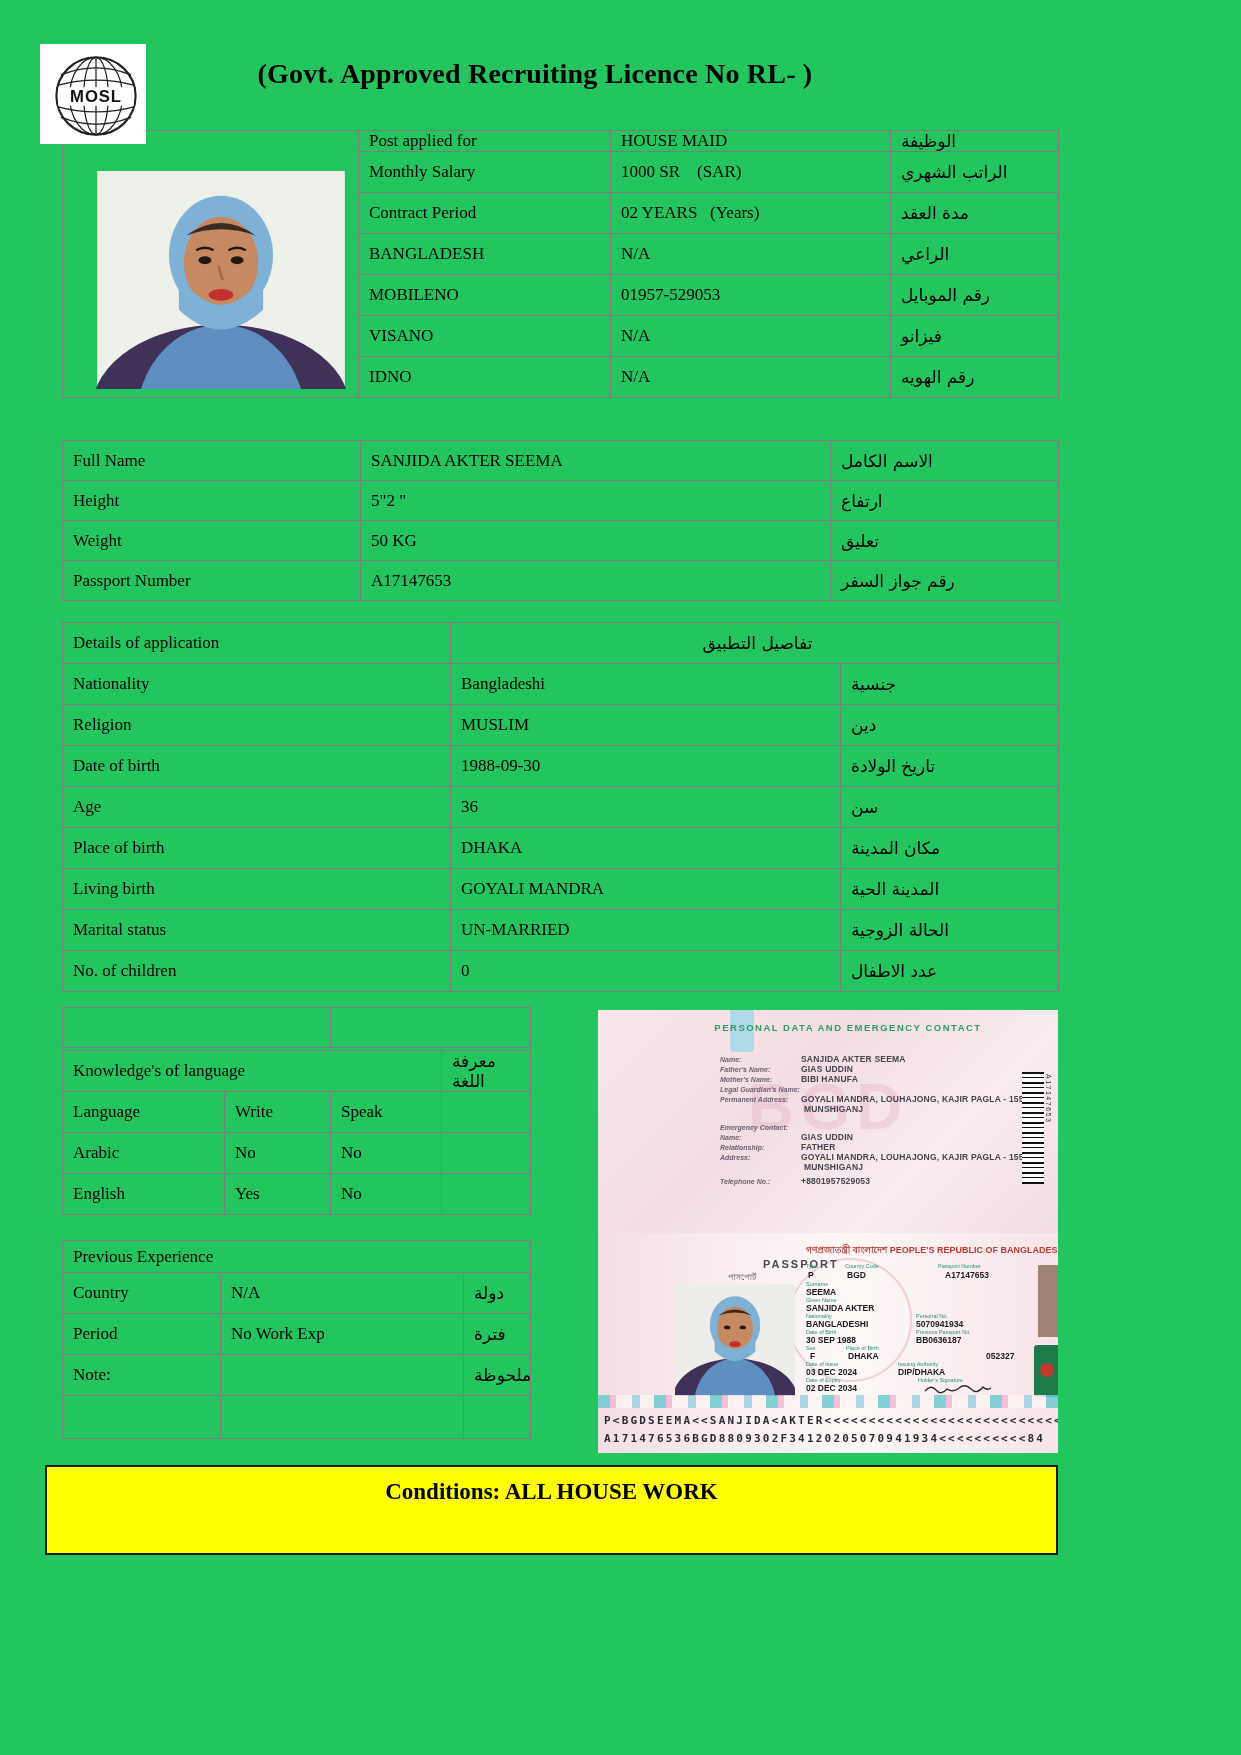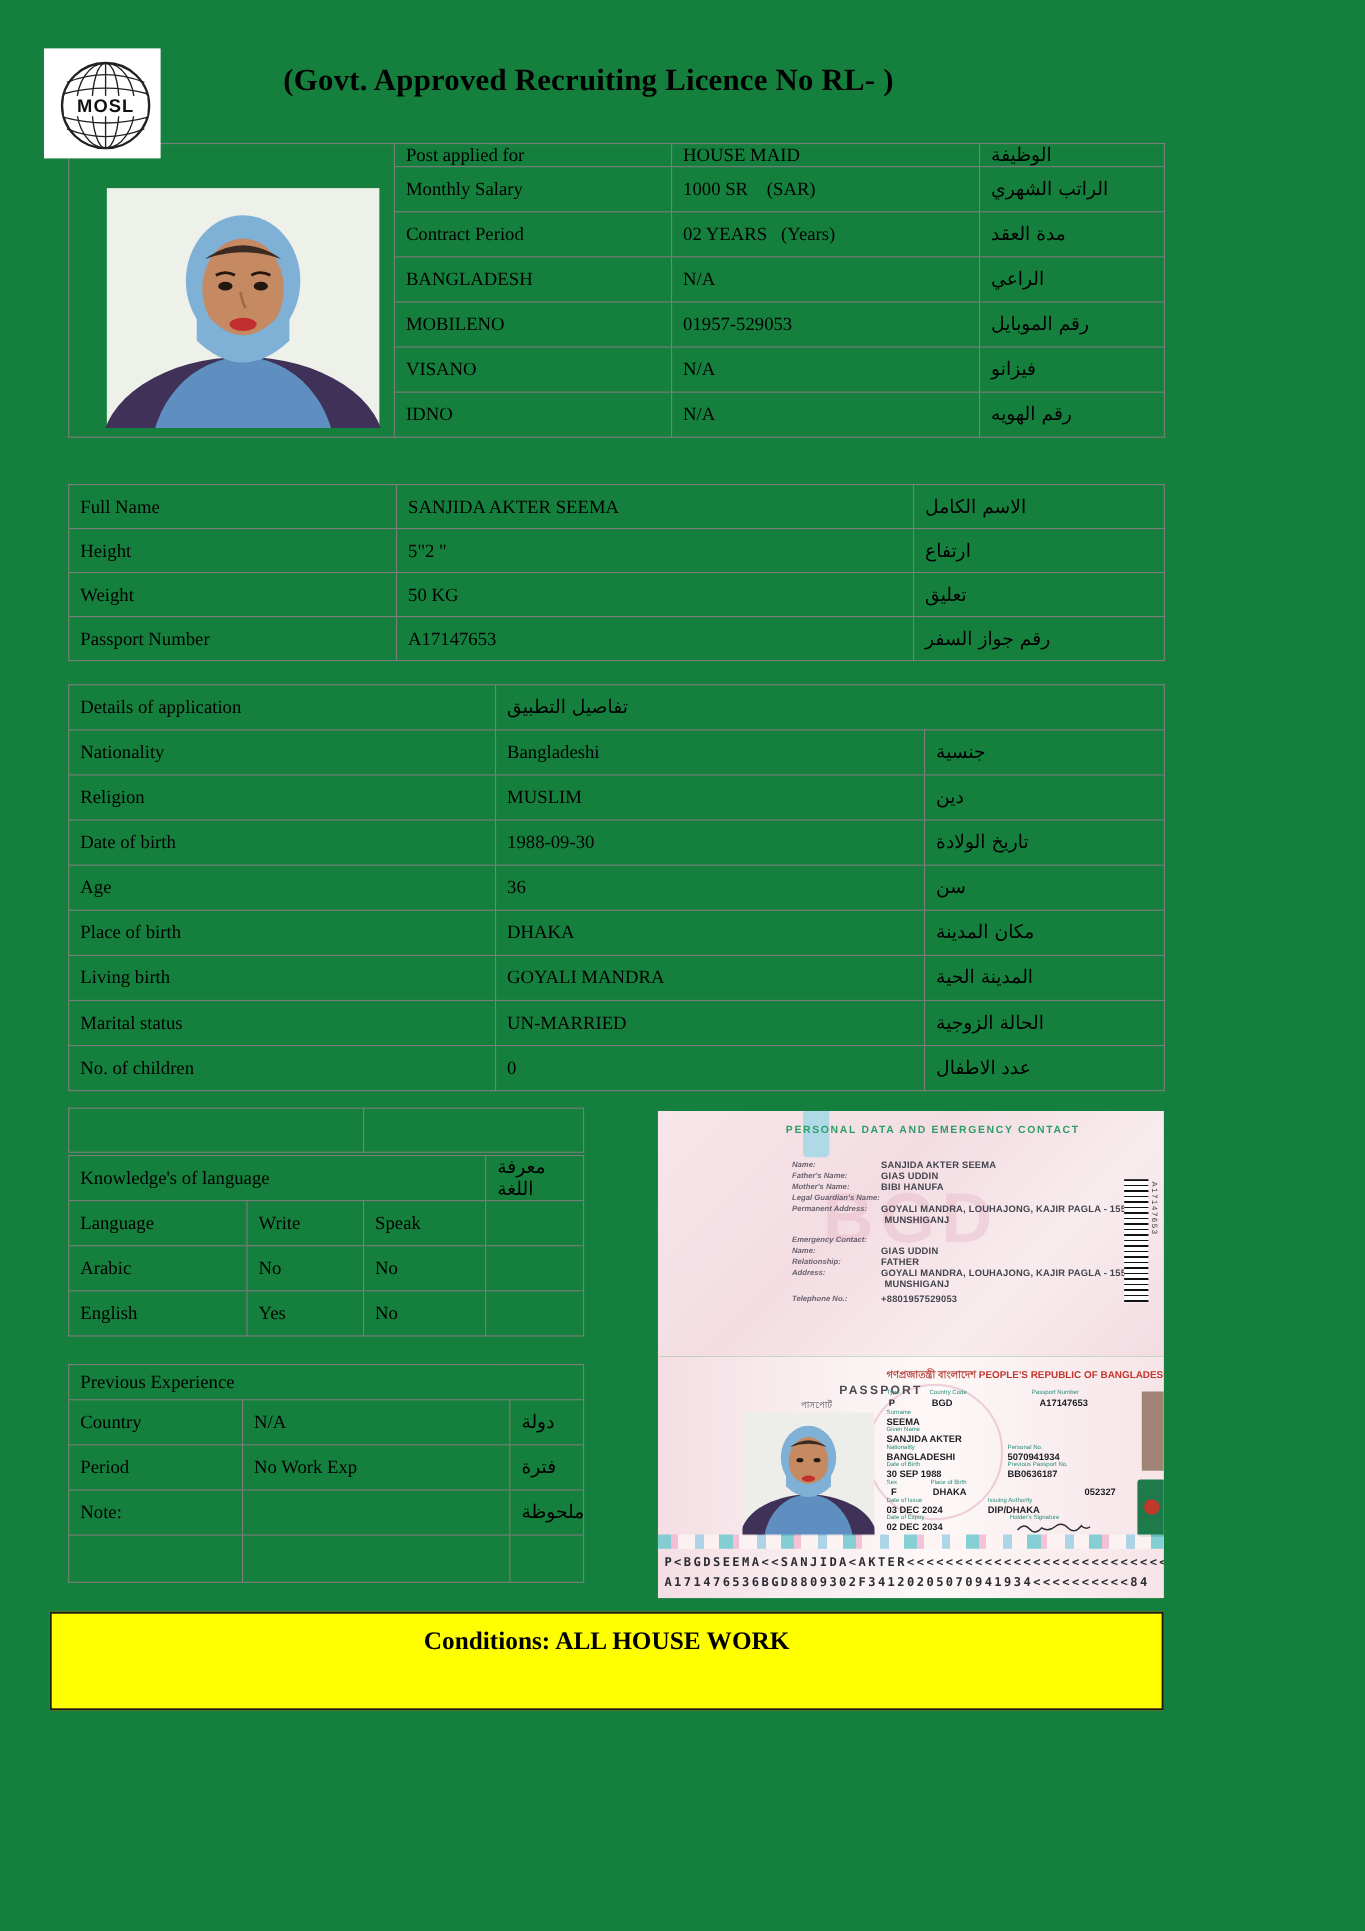--- a/index.html
+++ b/index.html
@@ -1,16 +1,16 @@
 <!DOCTYPE html>
 <html><head>
 <meta charset="utf-8">
 <style>
   html,body{margin:0;padding:0;background:#ffffff;}
-  #page{position:relative;width:1241px;height:1755px;background:#15803d;
+  #page{position:relative;width:1241px;height:1755px;background:#22c55e;
         font-family:"Liberation Serif","DejaVu Serif",serif;color:#000;overflow:hidden;}
   .abs{position:absolute;}
   
   #doc-title{left:40px;top:58px;width:990px;text-align:center;
              font-size:28px;font-weight:bold;letter-spacing:.2px;}
   #logo-mask{left:40px;top:44px;width:106px;height:100px;background:#fff;}
   
   table.doc{position:absolute;border-collapse:collapse;table-layout:fixed;}
   table.doc td{border:1px solid #7d7d7d;font-size:17px;padding:0 4px 0 10px;
                vertical-align:middle;overflow:hidden;}
@@ -166,21 +166,21 @@
 
   <table class="doc" style="left:62px;top:622px;width:996px;">
     <colgroup>
         <col style="width:388px">
         <col style="width:390px">
         <col style="width:218px">
       </colgroup>
     <tbody>
         <tr style="height:41px">
       <td>Details of application</td>
-      <td class="ar" colspan="2" style="text-align:left">تفاصيل التطبيق</td>
+      <td class="ar" colspan="2" style="text-align:center">تفاصيل التطبيق</td>
     </tr>
     <tr style="height:41px">
       <td>Nationality</td>
       <td class="val">Bangladeshi</td>
       <td class="ar">جنسية</td>
     </tr>
     <tr style="height:41px">
       <td>Religion</td>
       <td class="val">MUSLIM</td>
       <td class="ar">دين</td>

